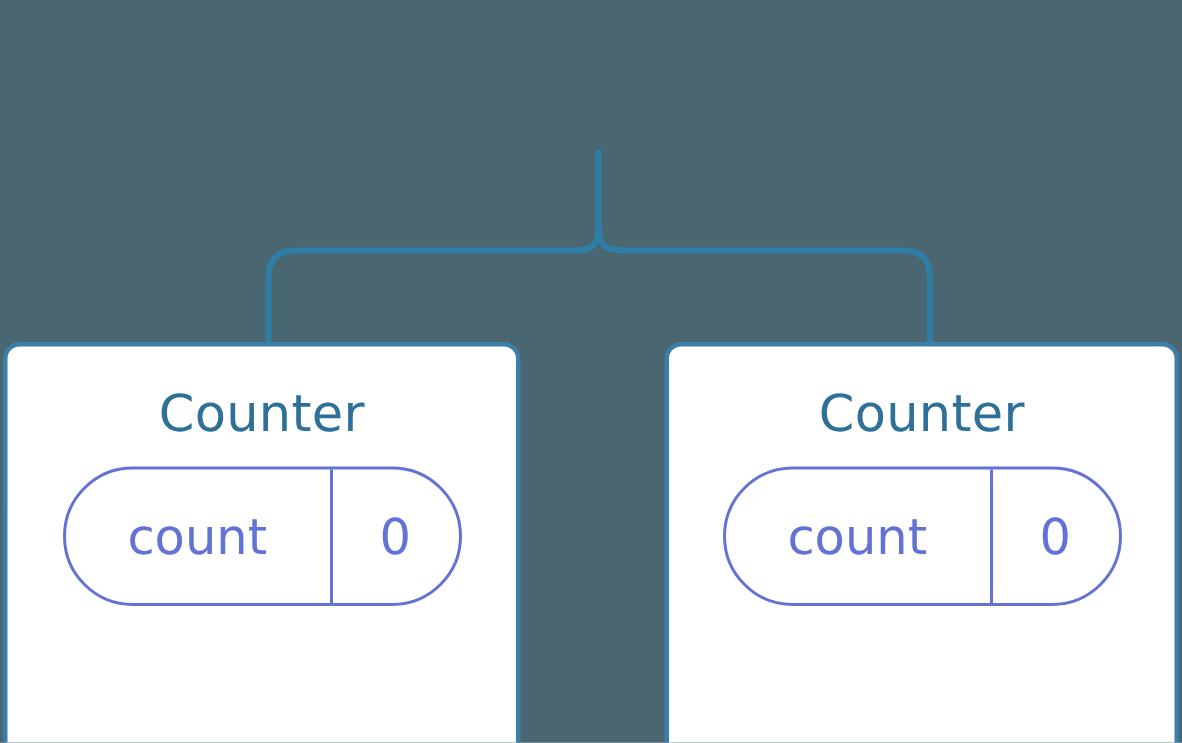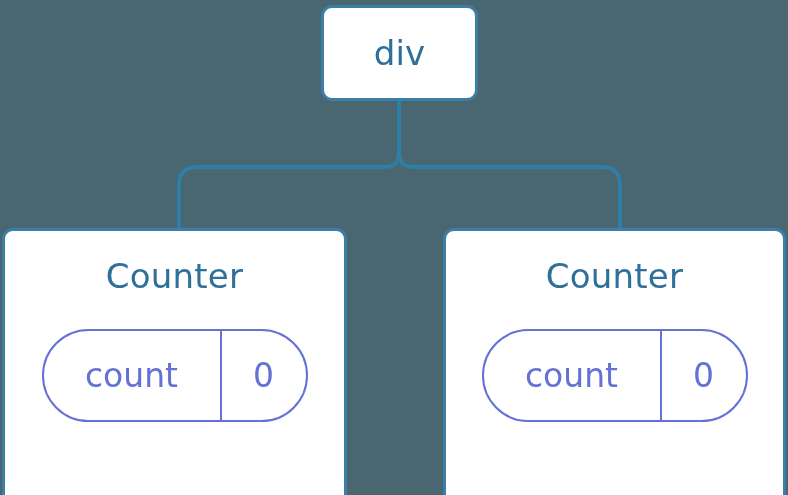--- a/index.html
+++ b/index.html
@@ -72,21 +72,21 @@
     color: #2f7099;
     font-size: 34px;
     line-height: 1;
     margin-top: 28px;
     letter-spacing: 0.2px;
   }
 
   
   .state-pill {
     position: relative;
-    margin-top: 36px;
+    margin-top: 18px;
     height: 93px;
     width: 266px;
     border: 2px solid #6372d4;
     border-radius: 47px;
     box-sizing: border-box;
     display: flex;
     align-items: stretch;
   }
   .state-key,
   .state-value {
@@ -113,23 +113,20 @@
 
   <svg id="connectors" viewBox="0 0 788 495" width="788" height="495" fill="none">
 
     <path d="M399,100 L399,150" stroke="#2f7ea8" stroke-width="4" fill="none" stroke-linecap="butt"></path>
 
     <path d="M399,150 C399,166 393,167 381,167 L197,167 Q179,167 179,185 L179,228" stroke="#2f7ea8" stroke-width="4" fill="none" stroke-linecap="butt" stroke-linejoin="round"></path>
 
     <path d="M399,150 C399,166 405,167 417,167 L602,167 Q620,167 620,185 L620,228" stroke="#2f7ea8" stroke-width="4" fill="none" stroke-linecap="butt" stroke-linejoin="round"></path>
   </svg>
 
-  <div class="node" id="node-div">
-    <span class="node-label-root">div</span>
-  </div>
 
   <div class="node card" id="card-left">
     <span class="card-title">Counter</span>
     <div class="state-pill">
       <span class="state-key">count</span>
       <span class="state-value">0</span>
     </div>
   </div>
 
   <div class="node card" id="card-right">

